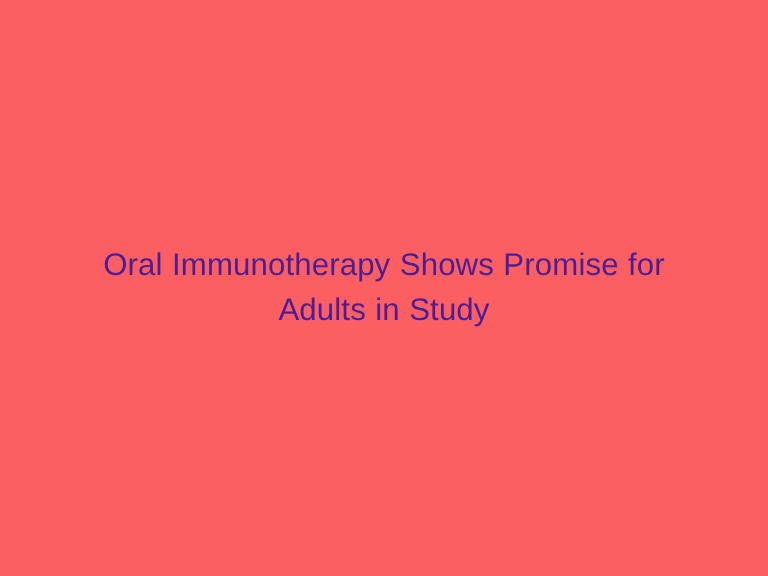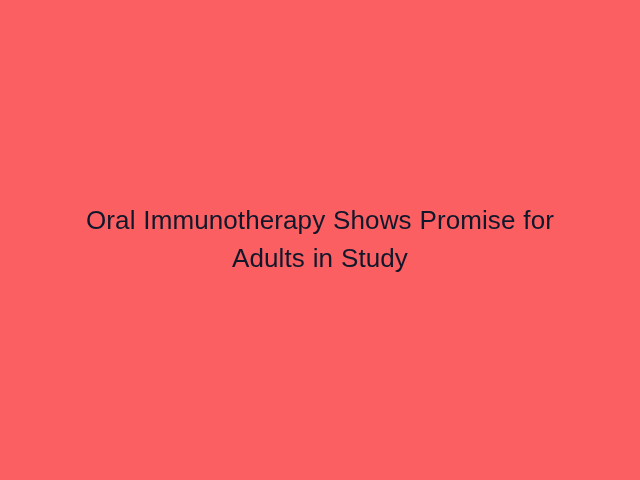--- a/index.html
+++ b/index.html
@@ -57,17 +57,17 @@
     overflow-wrap: break-word;
   }
 </style>
 </head>
 <body>
 
 <div class="placeholder-card" style="background-color: rgb(251, 95, 98); width: 640px; height: 480px;">
 
   <div class="headline-block">
 
-    <h1 class="headline" style="color: #0f172a;">Oral Immunotherapy Shows Promise for Adults in Study</h1>
+    <h1 class="headline" style="color: #4c1d95;">Oral Immunotherapy Shows Promise for Adults in Study</h1>
 
   </div>
 
 </div>
 
 </body></html>

